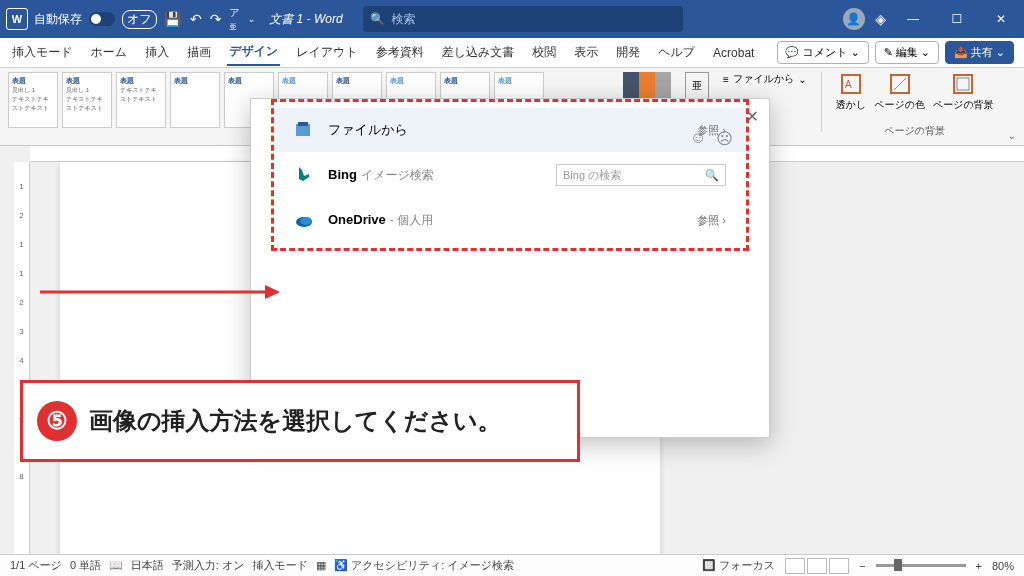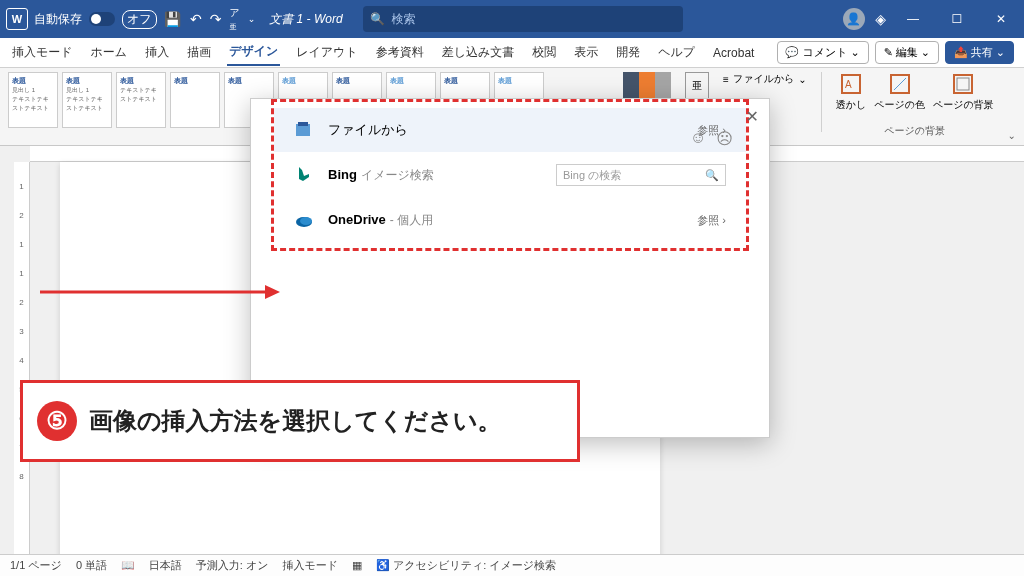--- a/index.html
+++ b/index.html
@@ -65,21 +65,21 @@
   .opt-action { margin-left: auto; color: #666; font-size: 11px; display: flex; align-items: center; gap: 3px; }
   .bing-input { margin-left: auto; width: 170px; height: 22px; border: 1px solid #ccc; font-size: 11px; padding: 0 6px; color: #999; display: flex; align-items: center; justify-content: space-between; }
   
   
   .callout { position: absolute; top: 380px; left: 20px; width: 560px; height: 82px; border: 3px solid #e03030; background: #fff; display: flex; align-items: center; padding: 0 14px; gap: 12px; z-index: 12; }
   .callout-num { width: 40px; height: 40px; border-radius: 50%; background: #e03030; color: #fff; font-size: 24px; font-weight: bold; display: flex; align-items: center; justify-content: center; flex-shrink: 0; }
   .callout-text { font-size: 24px; font-weight: 600; color: #222; line-height: 1.3; }
   .arrow { position: absolute; top: 282px; left: 40px; z-index: 11; }
   
   
-  .statusbar { position: absolute; bottom: 0; left: 0; right: 0; height: 22px; background: #fdfdfd; border-top: 1px solid #ccc; display: flex; align-items: center; font-size: 11px; color: #444; padding: 0 10px; gap: 14px; }
+  .statusbar { position: absolute; bottom: 0; left: 0; right: 0; height: 22px; background: #fdfdfd; border-top: 1px solid #ccc; display: flex; align-items: center; font-size: 11px; color: #444; padding: 0 10px; gap: 8px; }
   .statusbar .sb-right { margin-left: auto; display: flex; align-items: center; gap: 10px; }
   .view-btns { display: flex; gap: 2px; }
   .view-btn { width: 20px; height: 16px; border: 1px solid #bbb; background: #fff; }
   .zoom-slider { width: 90px; height: 3px; background: #999; position: relative; }
   .zoom-slider::after { content: ""; position: absolute; width: 8px; height: 12px; background: #666; top: -5px; left: 18px; }
 </style>
 </head>
 <body>
 
 <div class="titlebar">
@@ -307,13 +307,25 @@
 
 <div class="statusbar">
   <span>1/1 ページ</span>
   <span>0 単語</span>
   <span>📖</span>
   <span>日本語</span>
   <span>予測入力: オン</span>
   <span>挿入モード</span>
   <span>▦</span>
   <span>♿ <span>アクセシビリティ: イメージ検索</span></span>
+  <div class="sb-right">
+    <span>🔲 <span>フォーカス</span></span>
+    <div class="view-btns">
+      <div class="view-btn"></div>
+      <div class="view-btn"></div>
+      <div class="view-btn"></div>
+    </div>
+    <span>−</span>
+    <div class="zoom-slider"></div>
+    <span>+</span>
+    <span>80%</span>
+  </div>
 </div>
 
 </body></html>

